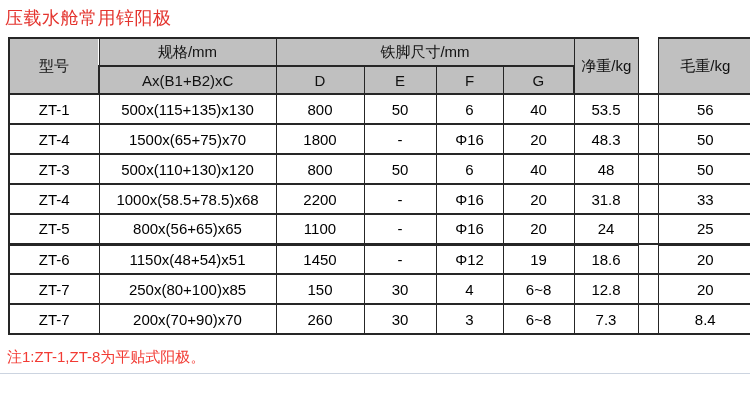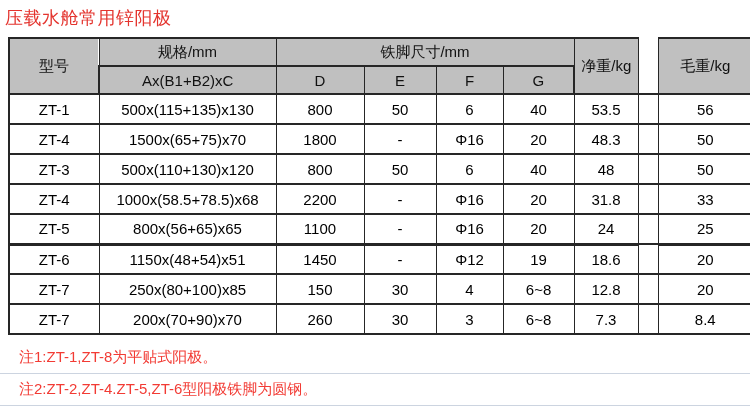--- a/index.html
+++ b/index.html
@@ -63,21 +63,21 @@
     background: #ffffff;
     border-top: none;            
   }
   
   .spec-table tr.thick-top > td { border-top-width: 3px; }
 
   .notes { margin-top: 7px; }
   .note-row {
     height: 32px;
     line-height: 30px;
-    padding-left: 19px;
+    padding-left: 7px;
     font-size: 15px;
     color: var(--note-red, #f23b34);
     border-bottom: 1px solid var(--gridline-light, #ccd4e0);
     white-space: nowrap;
   }
 </style>
 </head>
 <body>
 
 <div class="page">
@@ -200,16 +200,15 @@
         <td>6~8</td>
         <td>7.3</td>
         <td class="spacer-col"></td>
         <td>8.4</td>
       </tr>
     </tbody>
   </table>
 
   <div class="notes">
     <div class="note-row">注1:ZT-1,ZT-8为平贴式阳极。</div>
-    <div class="note-row">注2:ZT-2,ZT-4.ZT-5,ZT-6型阳极铁脚为圆钢。</div>
   </div>
 
 </div>
 
 </body></html>

